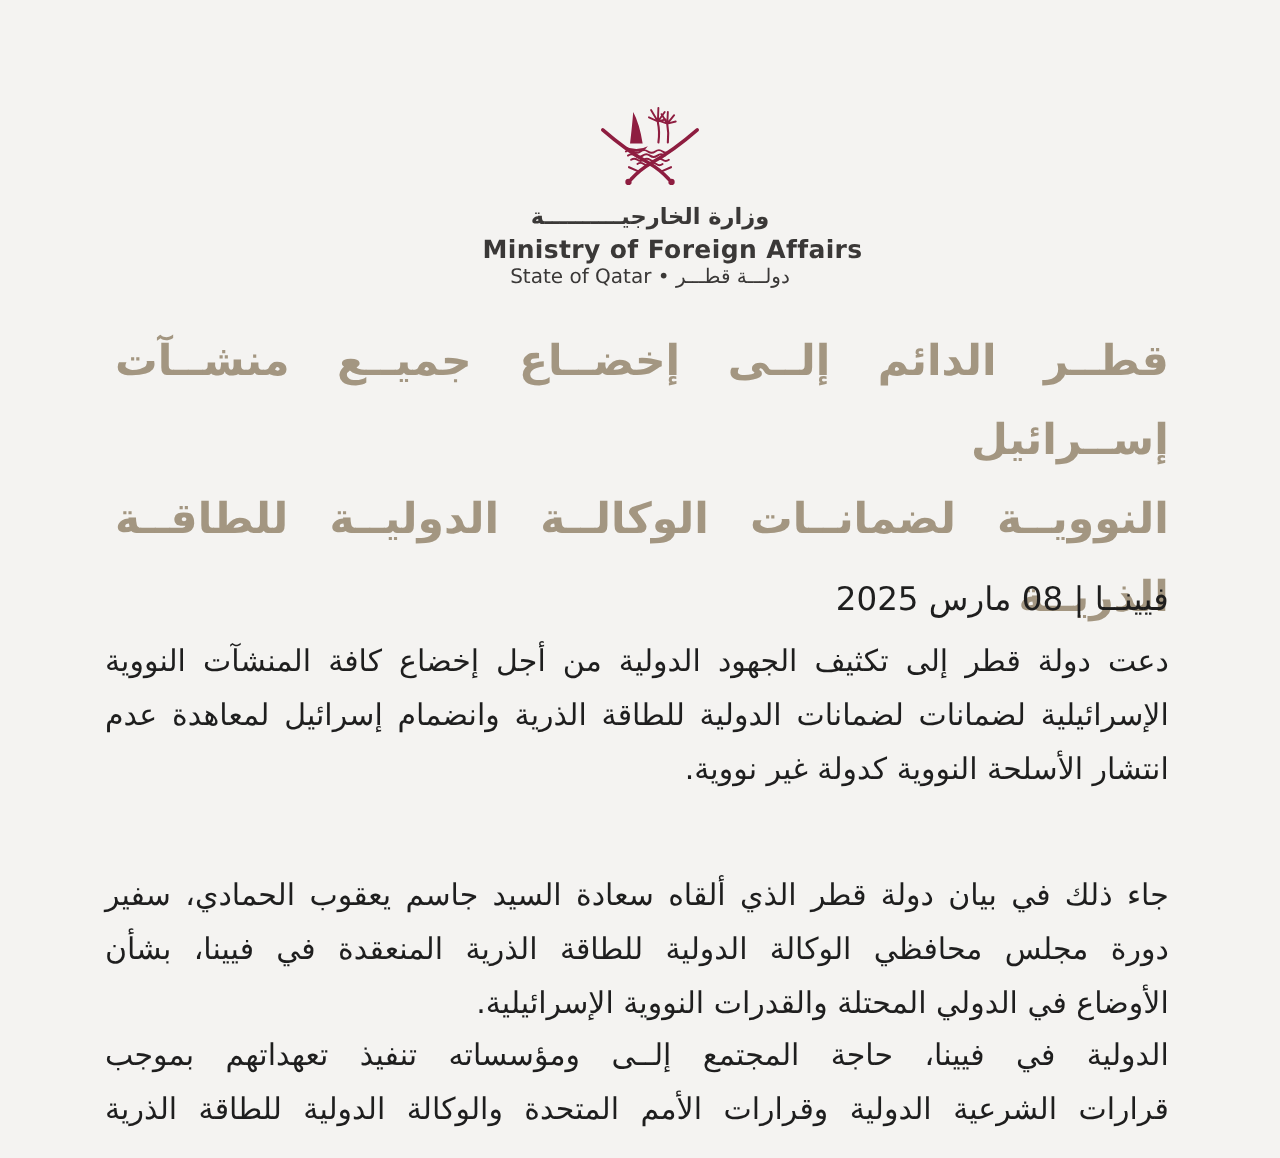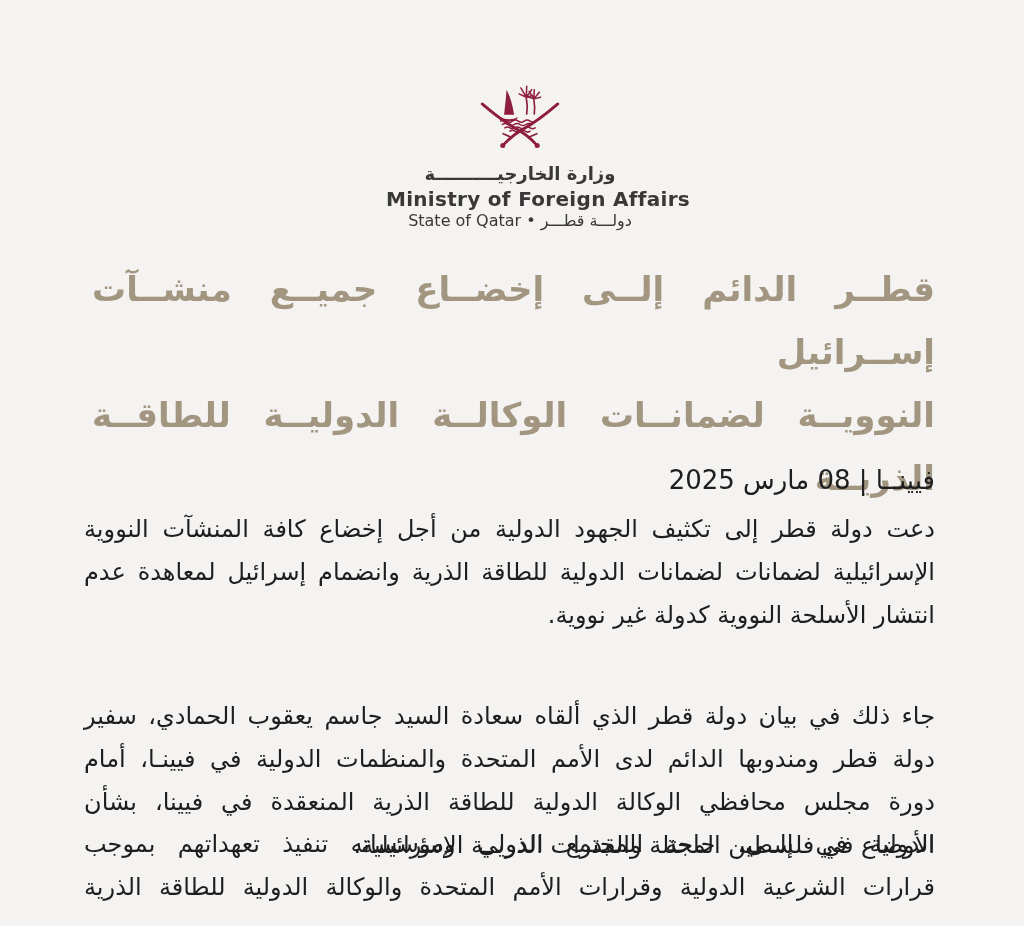--- a/index.html
+++ b/index.html
@@ -85,21 +85,20 @@
 <div class="abs col date">فيينــا | 08 مارس 2025</div>
 
 <div class="abs para p1">
   <div class="bline">دعت دولة قطر إلى تكثيف الجهود الدولية من أجل إخضاع كافة المنشآت النووية</div>
   <div class="bline">الإسرائيلية لضمانات لضمانات الدولية للطاقة الذرية وانضمام إسرائيل لمعاهدة عدم</div>
   <div class="bline end">انتشار الأسلحة النووية كدولة غير نووية.</div>
 </div>
 
 <div class="abs para p2">
   <div class="bline">جاء ذلك في بيان دولة قطر الذي ألقاه سعادة السيد جاسم يعقوب الحمادي، سفير</div>
-  <div class="bline">دولة قطر ومندوبها الدائم لدى الأمم المتحدة والمنظمات الدولية في فيينـا، أمام</div>
   <div class="bline">دورة مجلس محافظي الوكالة الدولية للطاقة الذرية المنعقدة في فيينا، بشأن</div>
-  <div class="bline end">الأوضاع في فلسطين المحتلة والقدرات الذريــة الإسرائيلية.</div>
+  <div class="bline end">الأوضاع في الدولي المحتلة والقدرات النووية الإسرائيلية.</div>
 </div>
 
 <div class="abs para p3">
-  <div class="bline">الدولية في إلــى، حاجة المجتمع الدولي ومؤسساته تنفيذ تعهداتهم بموجب</div>
+  <div class="bline">الدولية في فيينا، حاجة المجتمع إلــى ومؤسساته تنفيذ تعهداتهم بموجب</div>
   <div class="bline">قرارات الشرعية الدولية وقرارات الأمم المتحدة والوكالة الدولية للطاقة الذرية</div>
 </div>
 
 </body></html>

